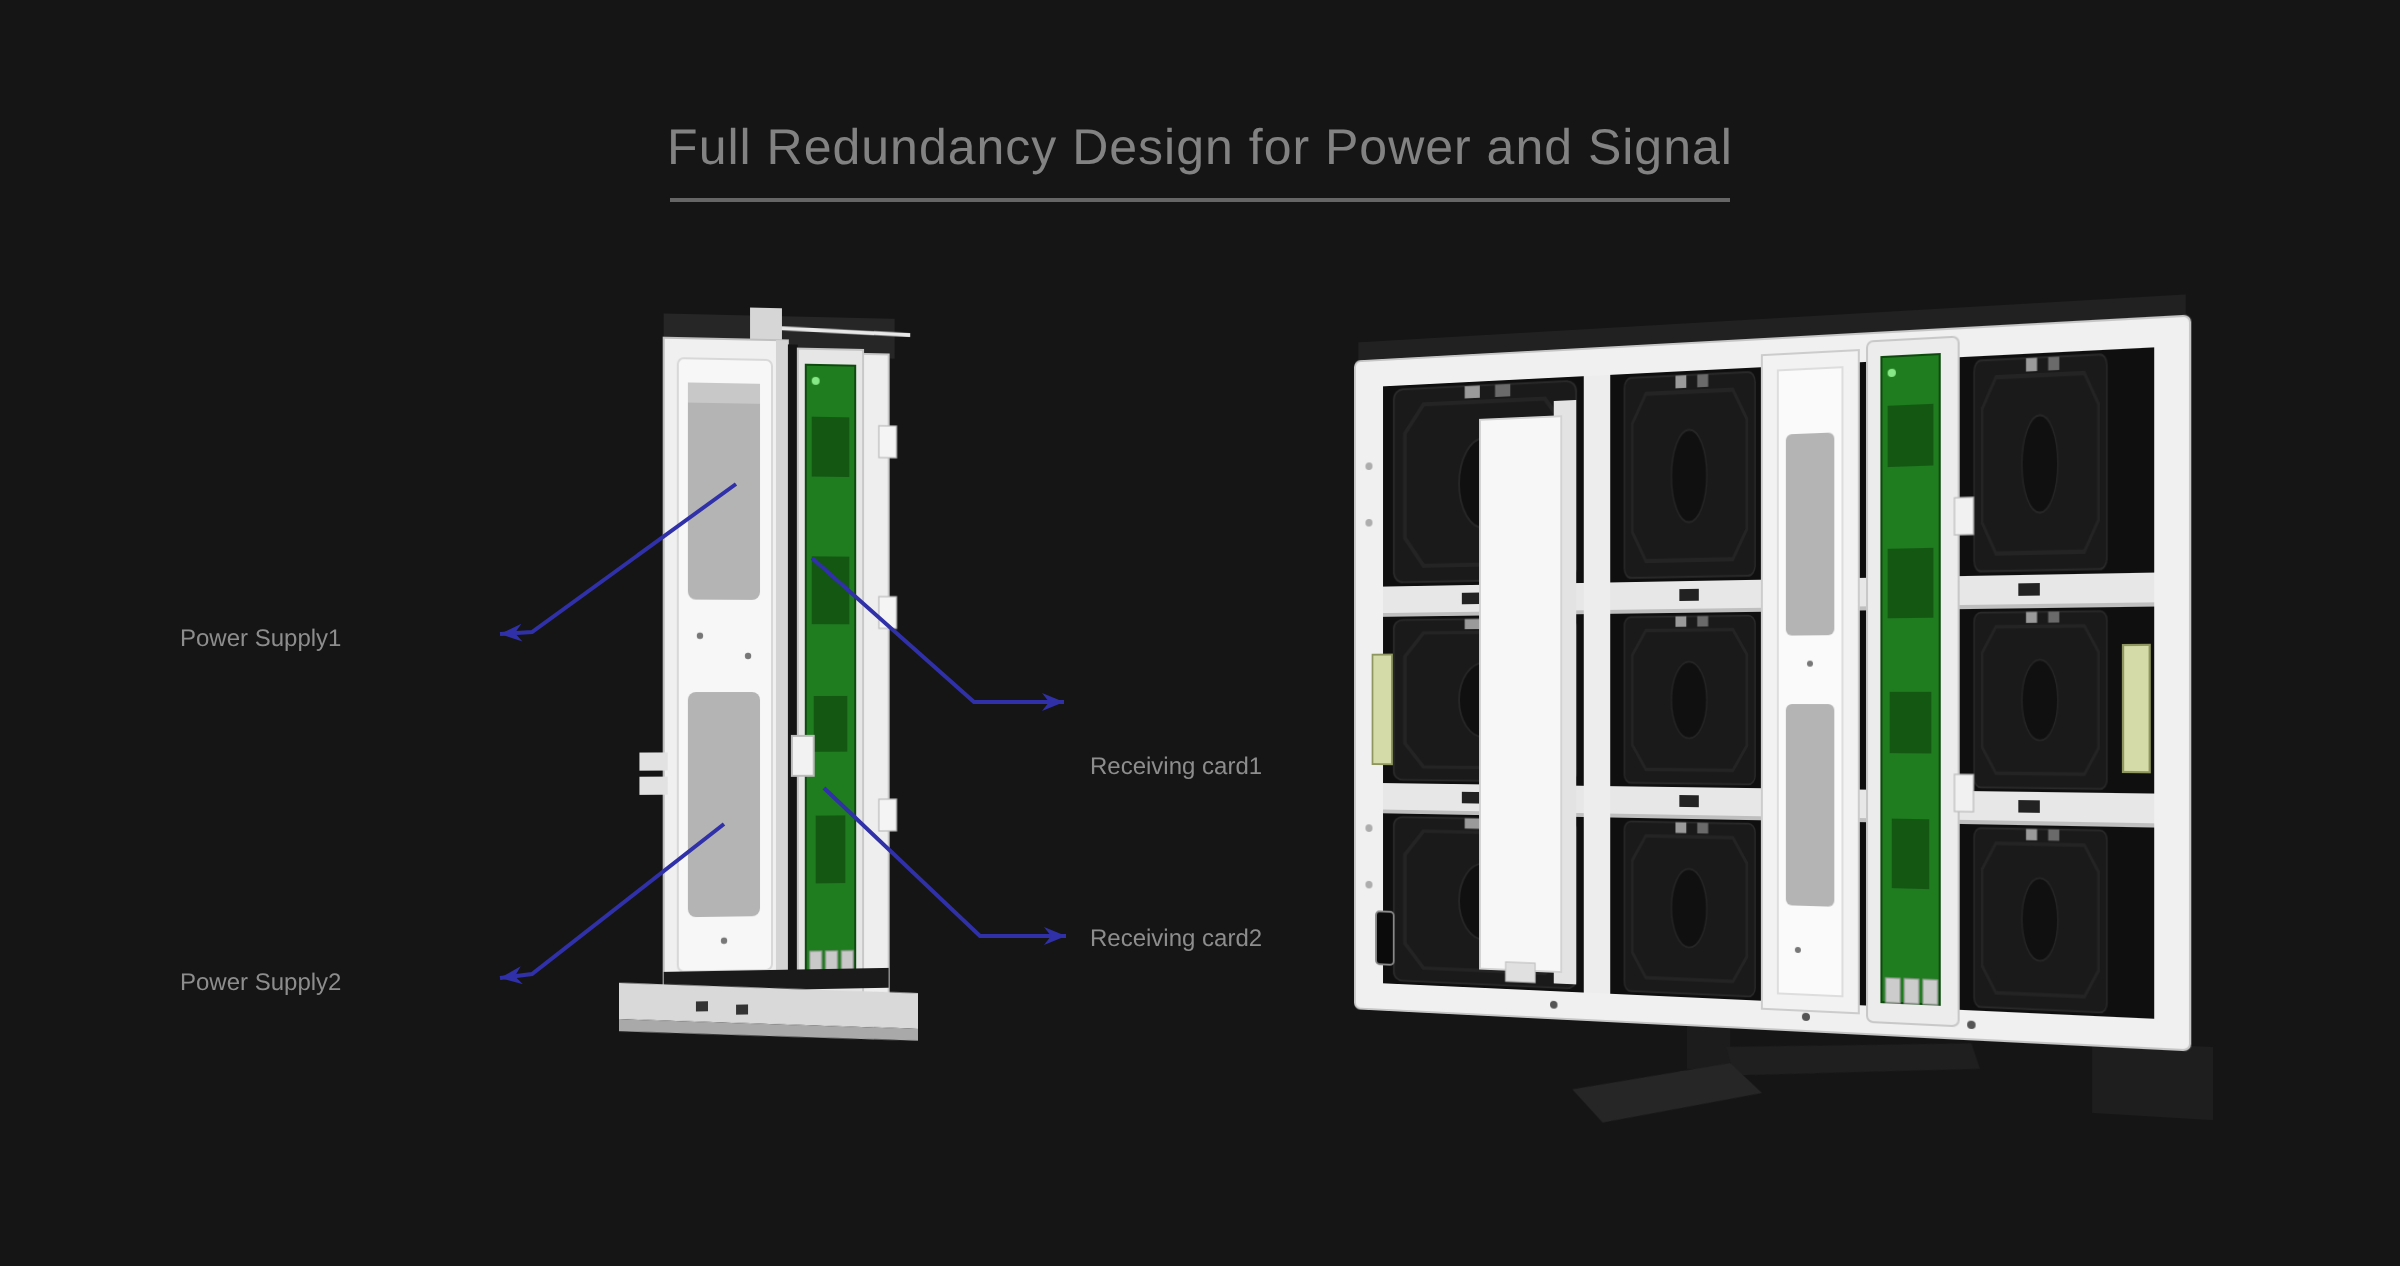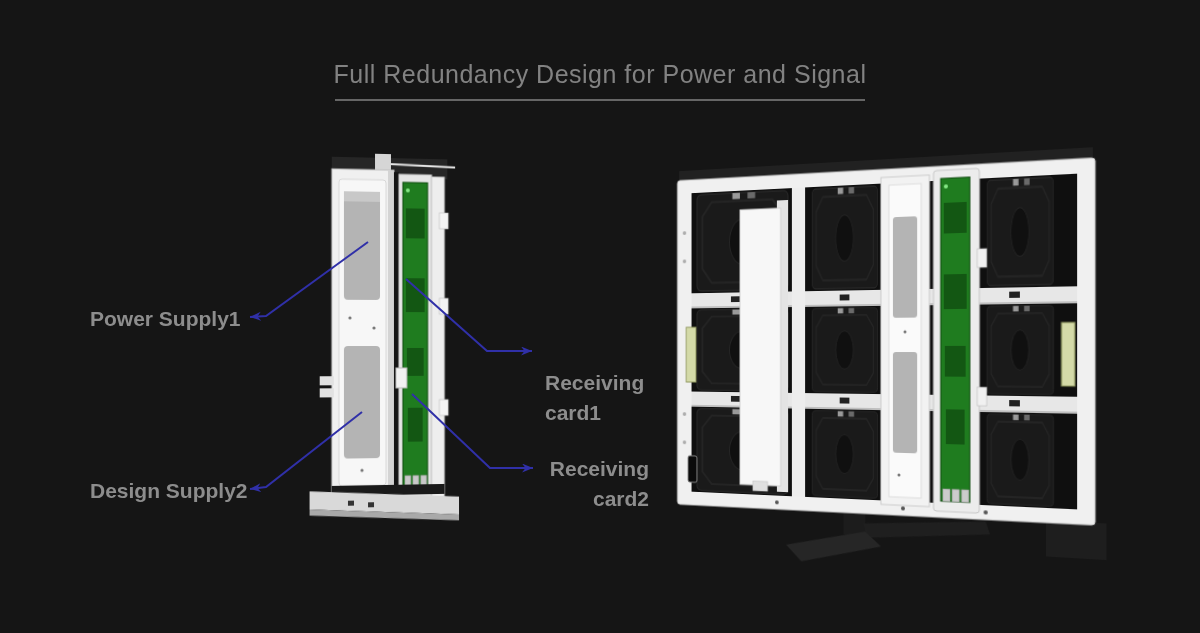--- a/index.html
+++ b/index.html
@@ -20,21 +20,21 @@
   .left-figure{left:310px;top:150px;width:150px;height:385px;
     transform:perspective(700px) rotateY(5deg);}
   .right-figure{left:653px;top:156px;width:440px;height:430px;
     transform:perspective(460px) rotateY(-8deg);transform-origin:50% 45%;}
   .figure svg{display:block;width:100%;height:100%;overflow:visible;}
 
   .ann-overlay{position:absolute;left:0;top:0;width:1200px;height:633px;pointer-events:none;}
   .arrow-line{stroke:var(--arrow);stroke-width:2;fill:none;}
   .arrow-head{fill:var(--arrow);}
 
-  .callout{position:absolute;color:var(--label-text);font-size:21px;line-height:30px;font-weight:bold;}
+  .callout{position:absolute;color:var(--label-text);font-size:12px;line-height:30px;}
   .callout.wrap{max-width:104px;}
 
   .c-frame{fill:var(--frame-white);}
   .c-psu{fill:var(--psu-gray);}
   .c-pcb{fill:var(--pcb-green);}
   .c-module{fill:var(--module-dark);}
 </style>
 </head>
 <body>
 
@@ -195,17 +195,17 @@
         <path d="M0,0 L11,4.5 L0,9 L3.5,4.5 Z" class="arrow-head"></path>
       </marker>
     </defs>
     <polyline class="arrow-line" points="368,242 266,316 250,317" marker-end="url(#ah)"></polyline>
     <polyline class="arrow-line" points="362,412 266,487 250,489" marker-end="url(#ah)"></polyline>
     <polyline class="arrow-line" points="406,279 487,351 532,351" marker-end="url(#ah)"></polyline>
     <polyline class="arrow-line" points="412,394 490,468 533,468" marker-end="url(#ah)"></polyline>
   </svg>
 
   <div class="callout" style="left:90px;top:304px;">Power Supply1</div>
-  <div class="callout" style="left:90px;top:476px;">Design Supply2</div>
+  <div class="callout" style="left:90px;top:476px;">Power Supply2</div>
   <div class="callout wrap" style="left:545px;top:341px;margin-top:27px;">Receiving card1</div>
   <div class="callout wrap" style="left:545px;top:454px;text-align:right;">Receiving card2</div>
 
 </div>
 
 </body></html>

